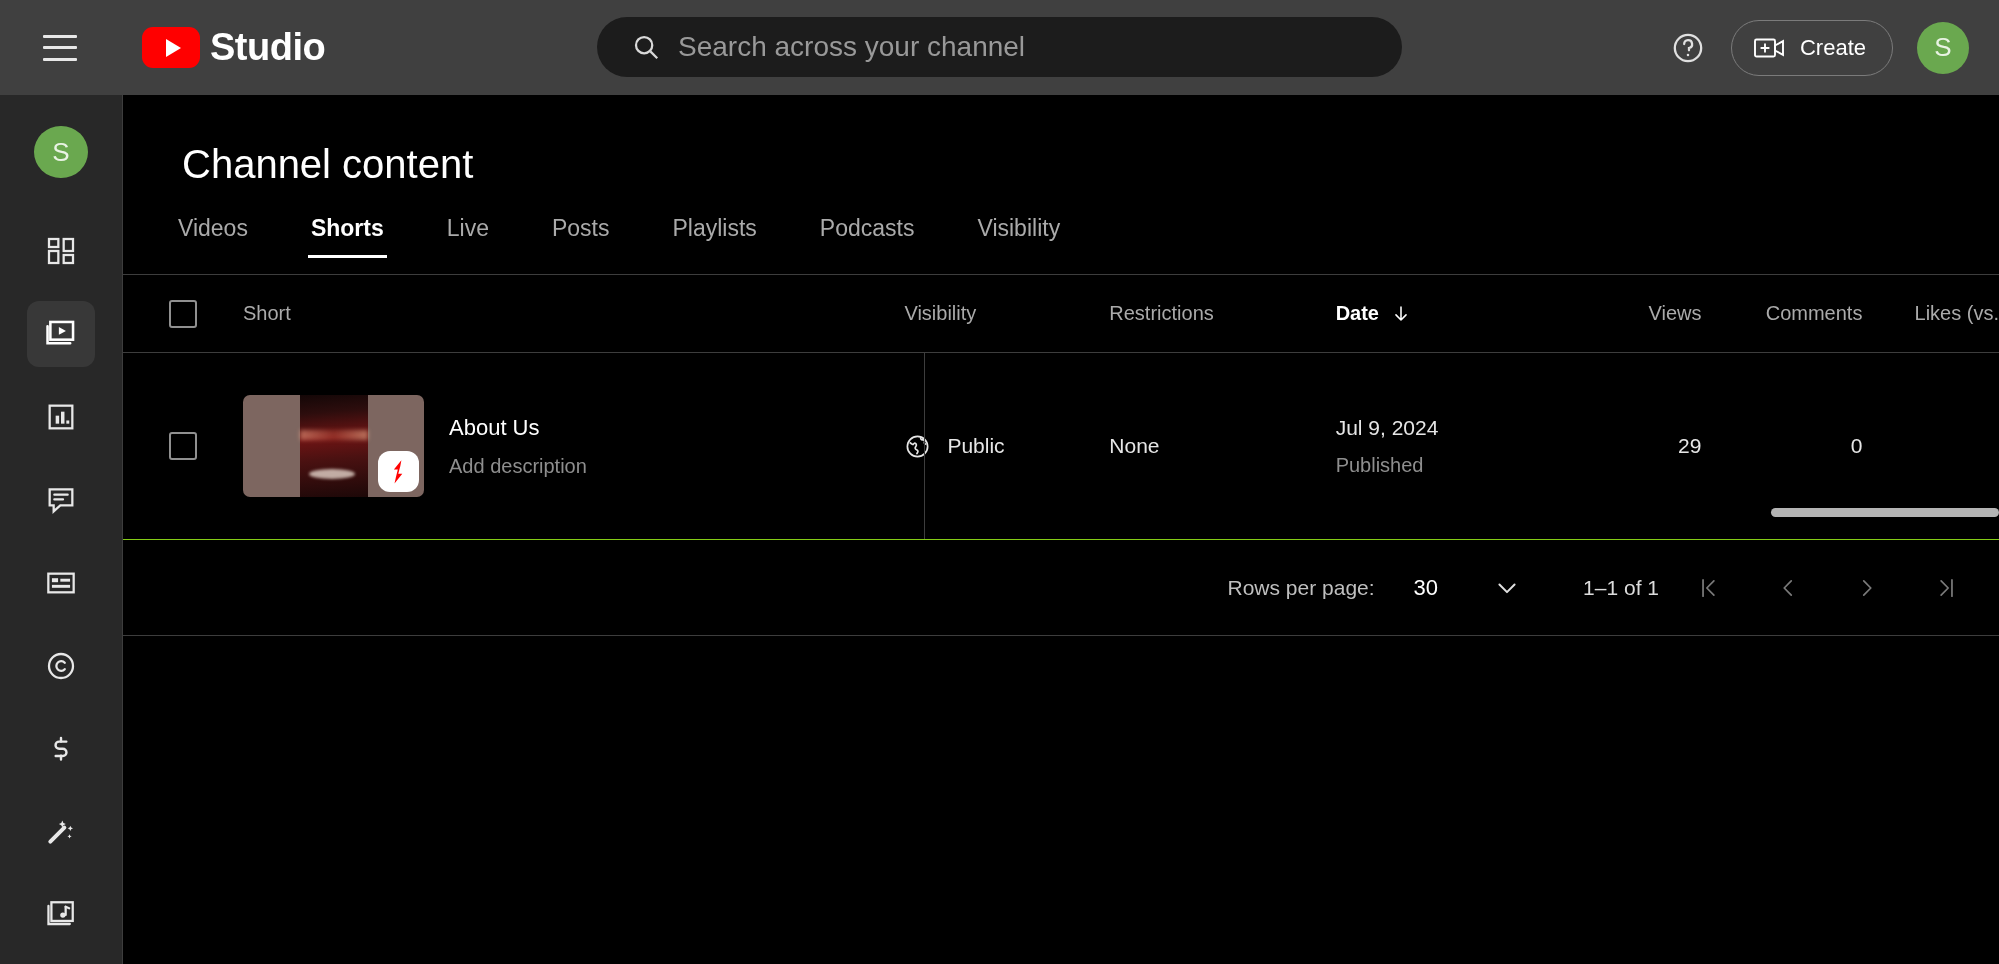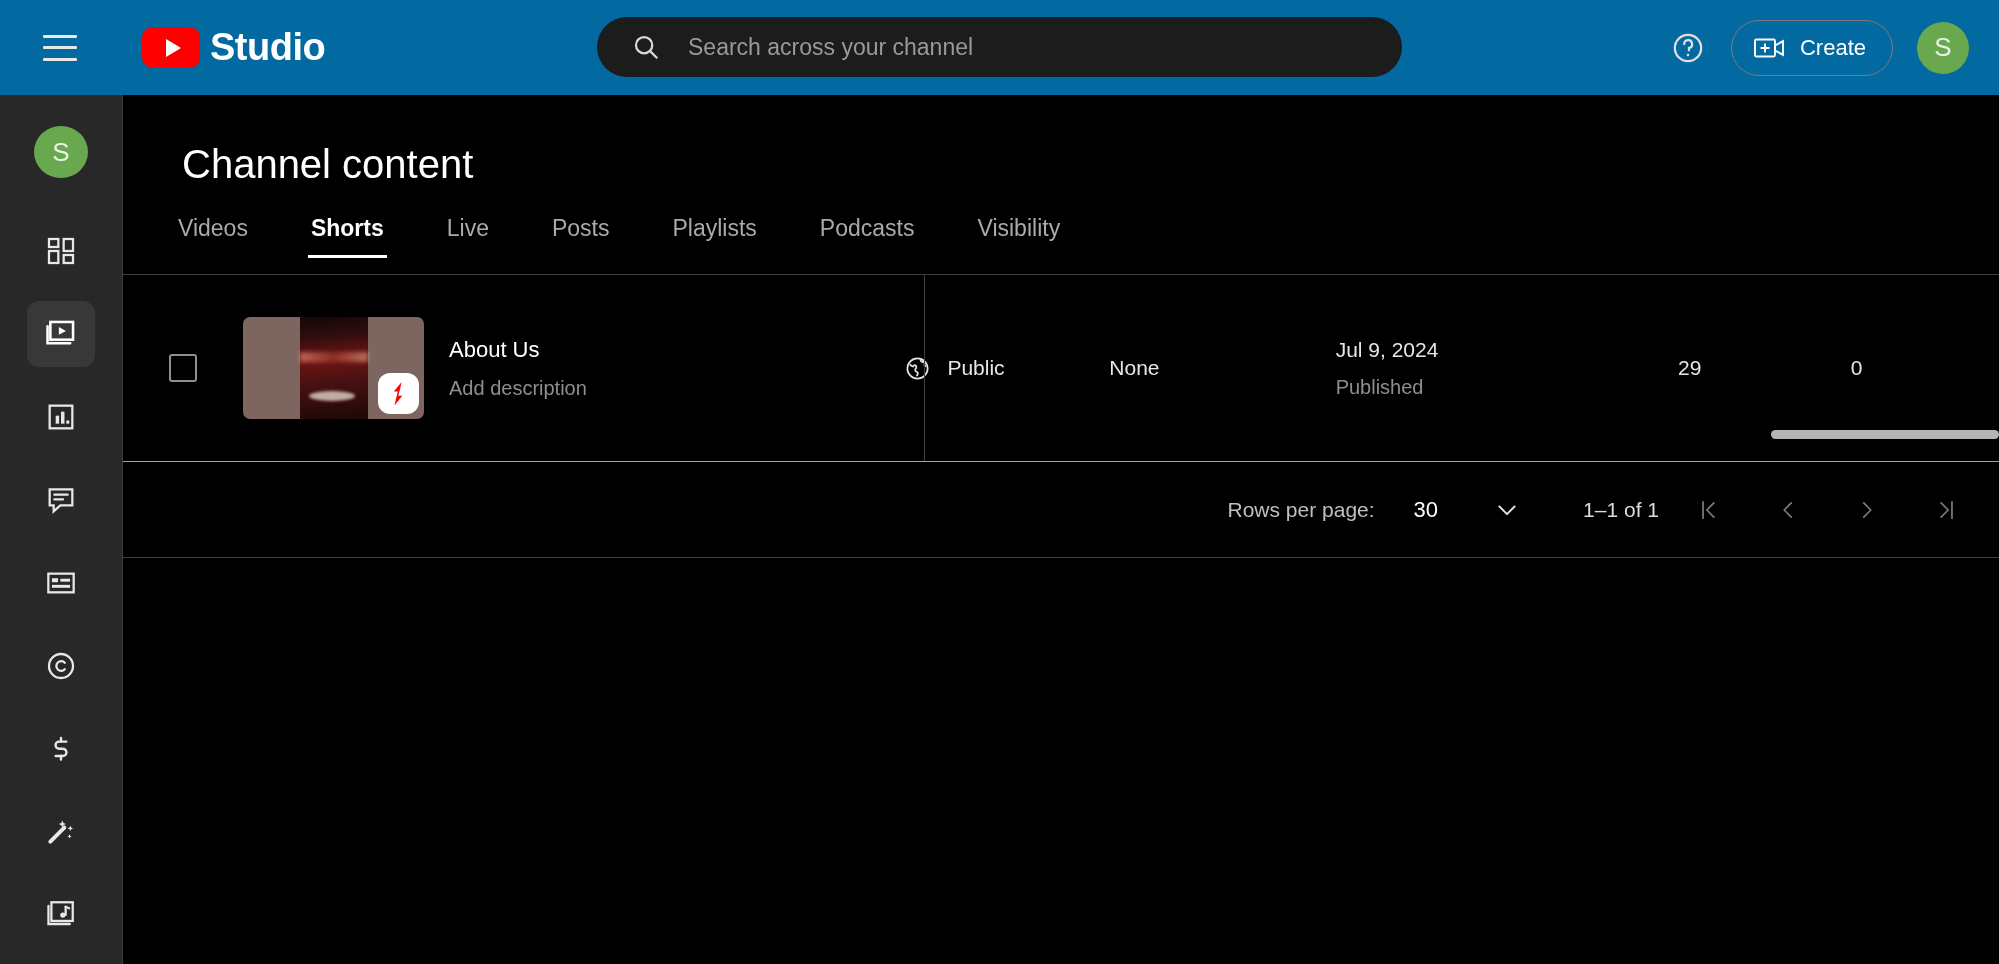--- a/index.html
+++ b/index.html
@@ -8,21 +8,21 @@
     background: #282828;
     font-family: "Liberation Sans", sans-serif;
     overflow: hidden;
   }
   body { position: relative; }
 
   
   .header {
     position: absolute; top: 0; left: 0;
     width: 1999px; height: 95px;
-    background: #0369a1;
+    background: #404040;
     display: flex; align-items: center;
     z-index: 30;
   }
   .hamburger {
     width: 34px; height: 26px;
     margin-left: 43px;
     display: flex; flex-direction: column; justify-content: space-between;
     cursor: pointer;
   }
   .hamburger span { display: block; height: 3px; background: #e8e8e8; border-radius: 1px; }
@@ -52,21 +52,21 @@
   .search-box {
     position: absolute; left: 597px; top: 17px;
     width: 805px; height: 60px;
     background: #1c1c1c;
     border-radius: 30px;
     display: flex; align-items: center;
     cursor: text;
   }
   .search-icon { margin-left: 34px; display: flex; }
   .search-ph {
-    margin-left: 27px; color: #999; font-size: 23px;
+    margin-left: 17px; color: #999; font-size: 28px;
   }
 
   .header-right {
     position: absolute; right: 30px; top: 0; height: 95px;
     display: flex; align-items: center; gap: 0;
   }
   .help-btn {
     width: 50px; height: 50px; margin-right: 18px;
     display: flex; align-items: center; justify-content: center;
     cursor: pointer;
@@ -399,20 +399,41 @@
     <div class="tab">Videos</div>
     <div class="tab active">Shorts</div>
     <div class="tab">Live</div>
     <div class="tab">Posts</div>
     <div class="tab">Playlists</div>
     <div class="tab">Podcasts</div>
     <div class="tab">Visibility</div>
   </div>
 
 
+  <div class="tbl-head">
+    <div class="col-chk">
+      <div class="chk"></div>
+    </div>
+    <div class="col-short">Short</div>
+    <div class="col-vis">Visibility</div>
+    <div class="col-res">Restrictions</div>
+    <div class="col-date">
+      <span class="sorted">
+        <span>Date</span>
+        <span>
+          <svg width="22" height="22" viewBox="0 0 24 24" fill="none" stroke="#fff" stroke-width="1.7">
+            <path d="M12 4.5v14M6.5 13l5.5 5.5L17.5 13" stroke-linecap="round" stroke-linejoin="round"></path>
+          </svg>
+        </span>
+      </span>
+    </div>
+    <div class="col-views">Views</div>
+    <div class="col-comments">Comments</div>
+    <div class="col-likes">Likes (vs.</div>
+  </div>
 
   <div class="tbl-row">
     <div class="row-divider"></div>
 
     <div class="col-chk">
       <div class="chk"></div>
     </div>
 
     <div class="col-short thumb-cell">
       <div class="thumb">

